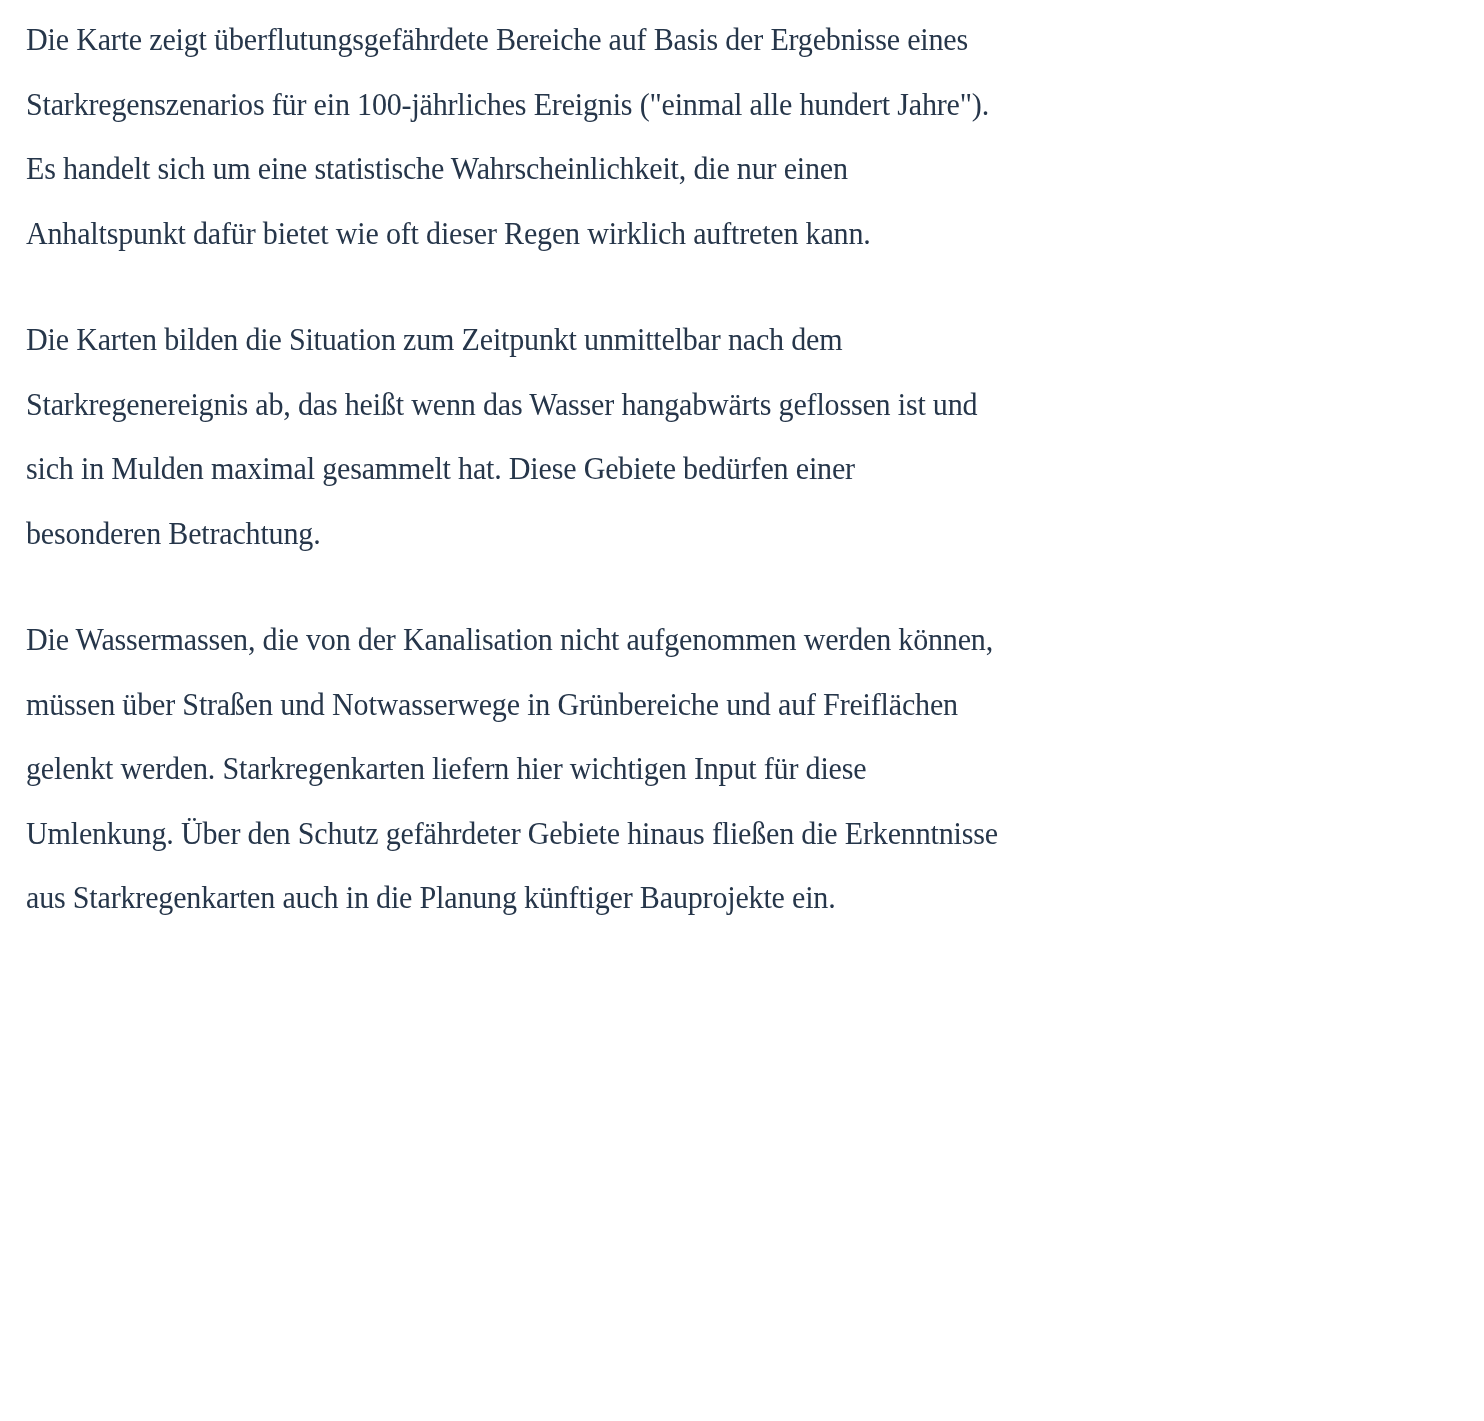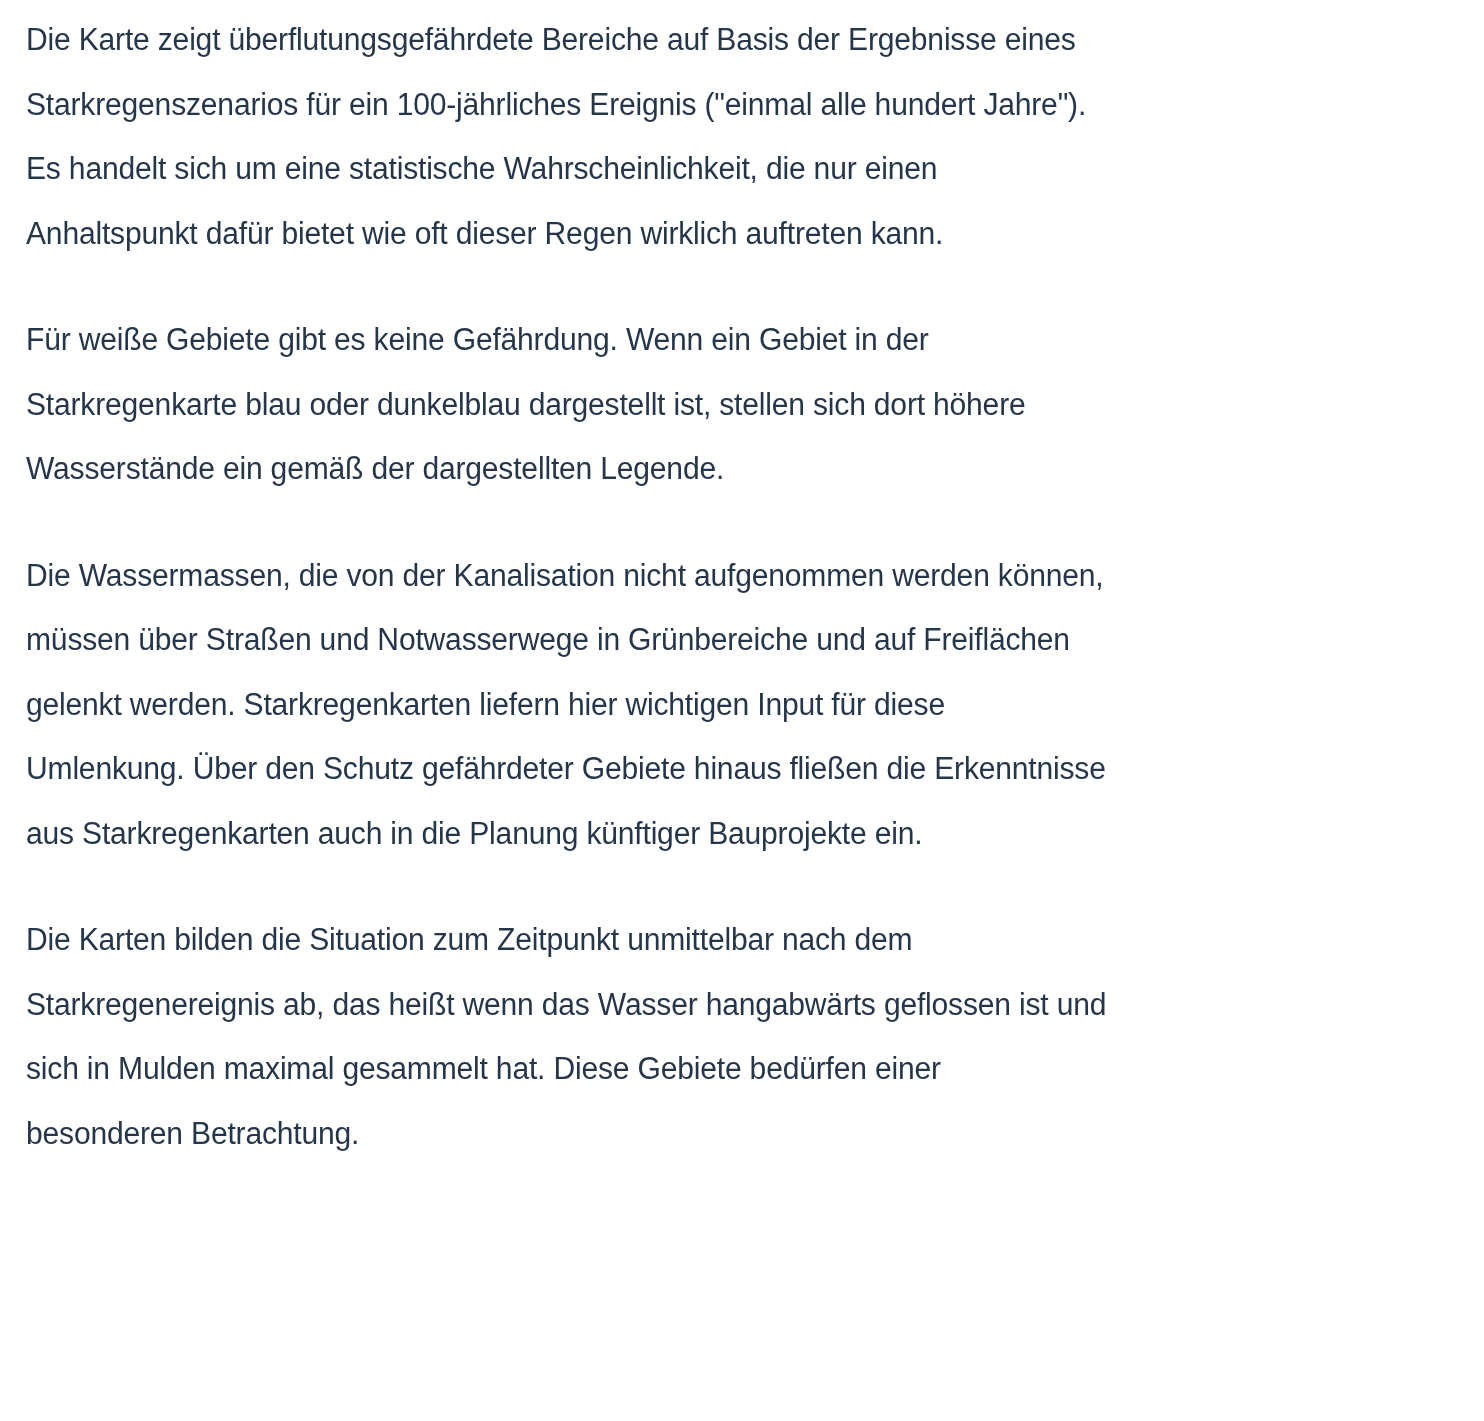--- a/index.html
+++ b/index.html
@@ -18,20 +18,21 @@
       left: 26px;
       top: 12px;
       width: 1450px;
       font-family: "Liberation Sans", sans-serif;
       font-size: 31px;
       color: #26364a;
       letter-spacing: -0.2px;
     }
     .para {
       margin: 0 0 42px 0;
+      font-family: Liberation Serif, serif;
     }
     .line {
       display: block;
       height: 64.5px;
       line-height: 56px;
       white-space: nowrap;
       transform-origin: left center;
       transform: scaleX(0.97);
     }
   </style>
@@ -41,34 +42,29 @@
 <div class="doc">
 
   <div class="para">
     <span class="line">Die Karte zeigt überflutungsgefährdete Bereiche auf Basis der Ergebnisse eines</span>
     <span class="line">Starkregenszenarios für ein 100-jährliches Ereignis ("einmal alle hundert Jahre").</span>
     <span class="line">Es handelt sich um eine statistische Wahrscheinlichkeit, die nur einen</span>
     <span class="line">Anhaltspunkt dafür bietet wie oft dieser Regen wirklich auftreten kann.</span>
   </div>
 
 
+
   <div class="para">
-    <span class="line">Für weiße Gebiete gibt es keine Gefährdung. Wenn ein Gebiet in der</span>
-    <span class="line">Starkregenkarte blau oder dunkelblau dargestellt ist, stellen sich dort höhere</span>
-    <span class="line">Wasserstände ein gemäß der dargestellten Legende.</span>
+    <span class="line">Die Karten bilden die Situation zum Zeitpunkt unmittelbar nach dem</span>
+    <span class="line">Starkregenereignis ab, das heißt wenn das Wasser hangabwärts geflossen ist und</span>
+    <span class="line">sich in Mulden maximal gesammelt hat. Diese Gebiete bedürfen einer</span>
+    <span class="line">besonderen Betrachtung.</span>
   </div>
 
   <div class="para">
     <span class="line">Die Wassermassen, die von der Kanalisation nicht aufgenommen werden können,</span>
     <span class="line">müssen über Straßen und Notwasserwege in Grünbereiche und auf Freiflächen</span>
     <span class="line">gelenkt werden. Starkregenkarten liefern hier wichtigen Input für diese</span>
     <span class="line">Umlenkung. Über den Schutz gefährdeter Gebiete hinaus fließen die Erkenntnisse</span>
     <span class="line">aus Starkregenkarten auch in die Planung künftiger Bauprojekte ein.</span>
   </div>
 
-  <div class="para">
-    <span class="line">Die Karten bilden die Situation zum Zeitpunkt unmittelbar nach dem</span>
-    <span class="line">Starkregenereignis ab, das heißt wenn das Wasser hangabwärts geflossen ist und</span>
-    <span class="line">sich in Mulden maximal gesammelt hat. Diese Gebiete bedürfen einer</span>
-    <span class="line">besonderen Betrachtung.</span>
-  </div>
-
 </div>
 
 </body></html>

